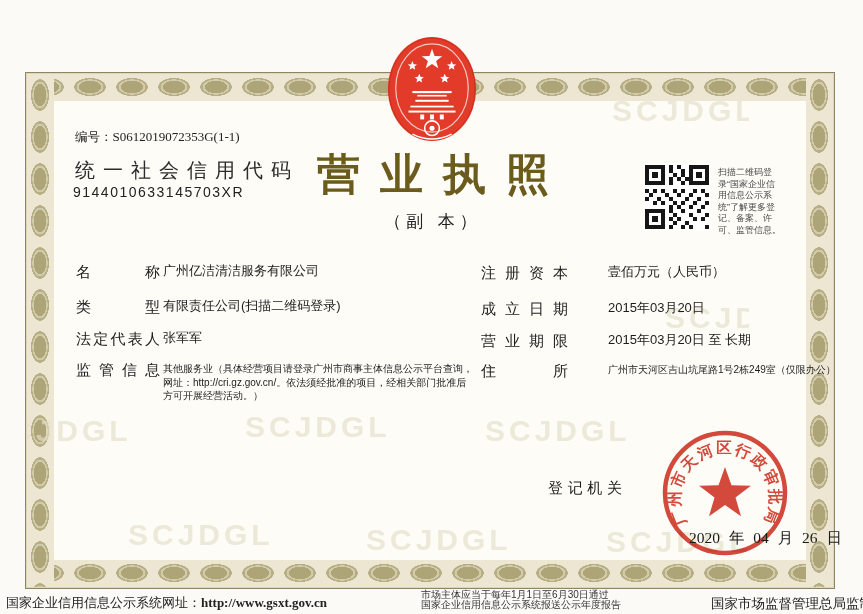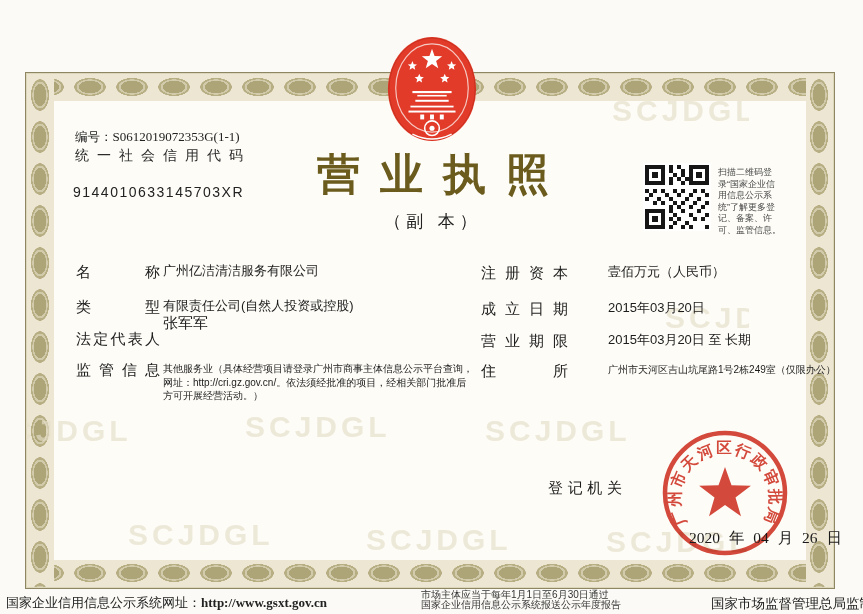--- a/index.html
+++ b/index.html
@@ -44,21 +44,21 @@
     font:700 38px "Liberation Serif", serif;
     color:rgba(201,132,121,.26);letter-spacing:30px;
   }
 
   
   .abs{position:absolute;white-space:nowrap;}
 
   
   .serial{left:75px;top:129px;font-size:12.5px;color:#222;}
   .serial .val{font-family:"Liberation Serif", serif;font-size:13px;}
-  .credit-label{left:75px;top:147px;font-size:14px;letter-spacing:8px;color:#2b2b2b;}
+  .credit-label{left:75px;top:157px;font-size:20px;letter-spacing:8px;color:#2b2b2b;}
   .credit-code{left:73px;top:184px;font-family:Liberation Sans, sans-serif;font-size:14px;letter-spacing:1.5px;color:#222;}
 
   .title{
     left:258px;top:146px;width:350px;text-align:center;
     font-size:43px;font-weight:700;letter-spacing:20px;text-indent:20px;
     color:#6b5b1d;
   }
   .subtitle{left:258px;top:210px;width:350px;text-align:center;font-size:17px;letter-spacing:5px;color:#222;}
 
   
@@ -167,24 +167,24 @@
       <rect x="9" y="53" width="6" height="6"></rect>
     <path d="M26 2h4v4h-4zM34 2h4v4h-4zM26 6h4v4h-4zM38 6h4v4h-4zM30 10h4v4h-4zM38 10h4v4h-4zM26 14h4v4h-4zM34 14h4v4h-4zM42 14h4v4h-4zM26 18h4v4h-4zM38 18h4v4h-4zM2 26h4v4H2zM10 26h4v4h-4zM18 26h4v4h-4zM30 26h4v4h-4zM38 26h4v4h-4zM50 26h4v4h-4zM58 26h4v4h-4zM6 30h4v4H6zM22 30h4v4h-4zM34 30h4v4h-4zM46 30h4v4h-4zM62 30h4v4h-4zM2 34h4v4H2zM14 34h4v4h-4zM26 34h4v4h-4zM42 34h4v4h-4zM54 34h4v4h-4zM10 38h4v4h-4zM18 38h4v4h-4zM30 38h4v4h-4zM38 38h4v4h-4zM50 38h4v4h-4zM62 38h4v4h-4zM26 42h4v4h-4zM34 42h4v4h-4zM46 42h4v4h-4zM58 42h4v4h-4zM26 46h4v4h-4zM38 46h4v4h-4zM54 46h4v4h-4zM30 50h4v4h-4zM46 50h4v4h-4zM62 50h4v4h-4zM26 54h4v4h-4zM34 54h4v4h-4zM50 54h4v4h-4zM58 54h4v4h-4zM30 58h4v4h-4zM42 58h4v4h-4zM26 62h4v4h-4zM38 62h4v4h-4zM46 62h4v4h-4zM62 62h4v4h-4z"></path>
   </g>
 </svg>
 <div class="qr-caption">扫描二维码登录“国家企业信用信息公示系统”了解更多登记、备案、许可、监管信息。</div>
 
 <div class="flabel l" style="top:263px">名称</div>
 <div class="fvalue l" style="top:264px;font-size:13px">广州亿洁清洁服务有限公司</div>
 
 <div class="flabel l" style="top:298px">类型</div>
-<div class="fvalue l" style="top:299px;font-size:13px">有限责任公司(自然人投资或控股)</div>
+<div class="fvalue l" style="top:299px;font-size:13px">有限责任公司(扫描二维码登录)</div>
 
 <div class="flabel l" style="top:330px">法定代表人</div>
-<div class="fvalue l" style="top:316px;font-size:15px">张军军</div>
+<div class="fvalue l" style="top:331px;font-size:13px">张军军</div>
 
 <div class="flabel l" style="top:361px">监管信息</div>
 <div class="fvalue l" style="top:362px">其他服务业（具体经营项目请登录广州市商事主体信息公示平台查询，网址：http://cri.gz.gov.cn/。依法须经批准的项目，经相关部门批准后方可开展经营活动。）</div>
 
 <div class="flabel r" style="top:264px">注册资本</div>
 <div class="fvalue r" style="top:265px;font-size:13px">壹佰万元（人民币）</div>
 
 <div class="flabel r" style="top:300px">成立日期</div>
 <div class="fvalue r" style="top:301px;font-size:13px">2015年03月20日</div>
 

